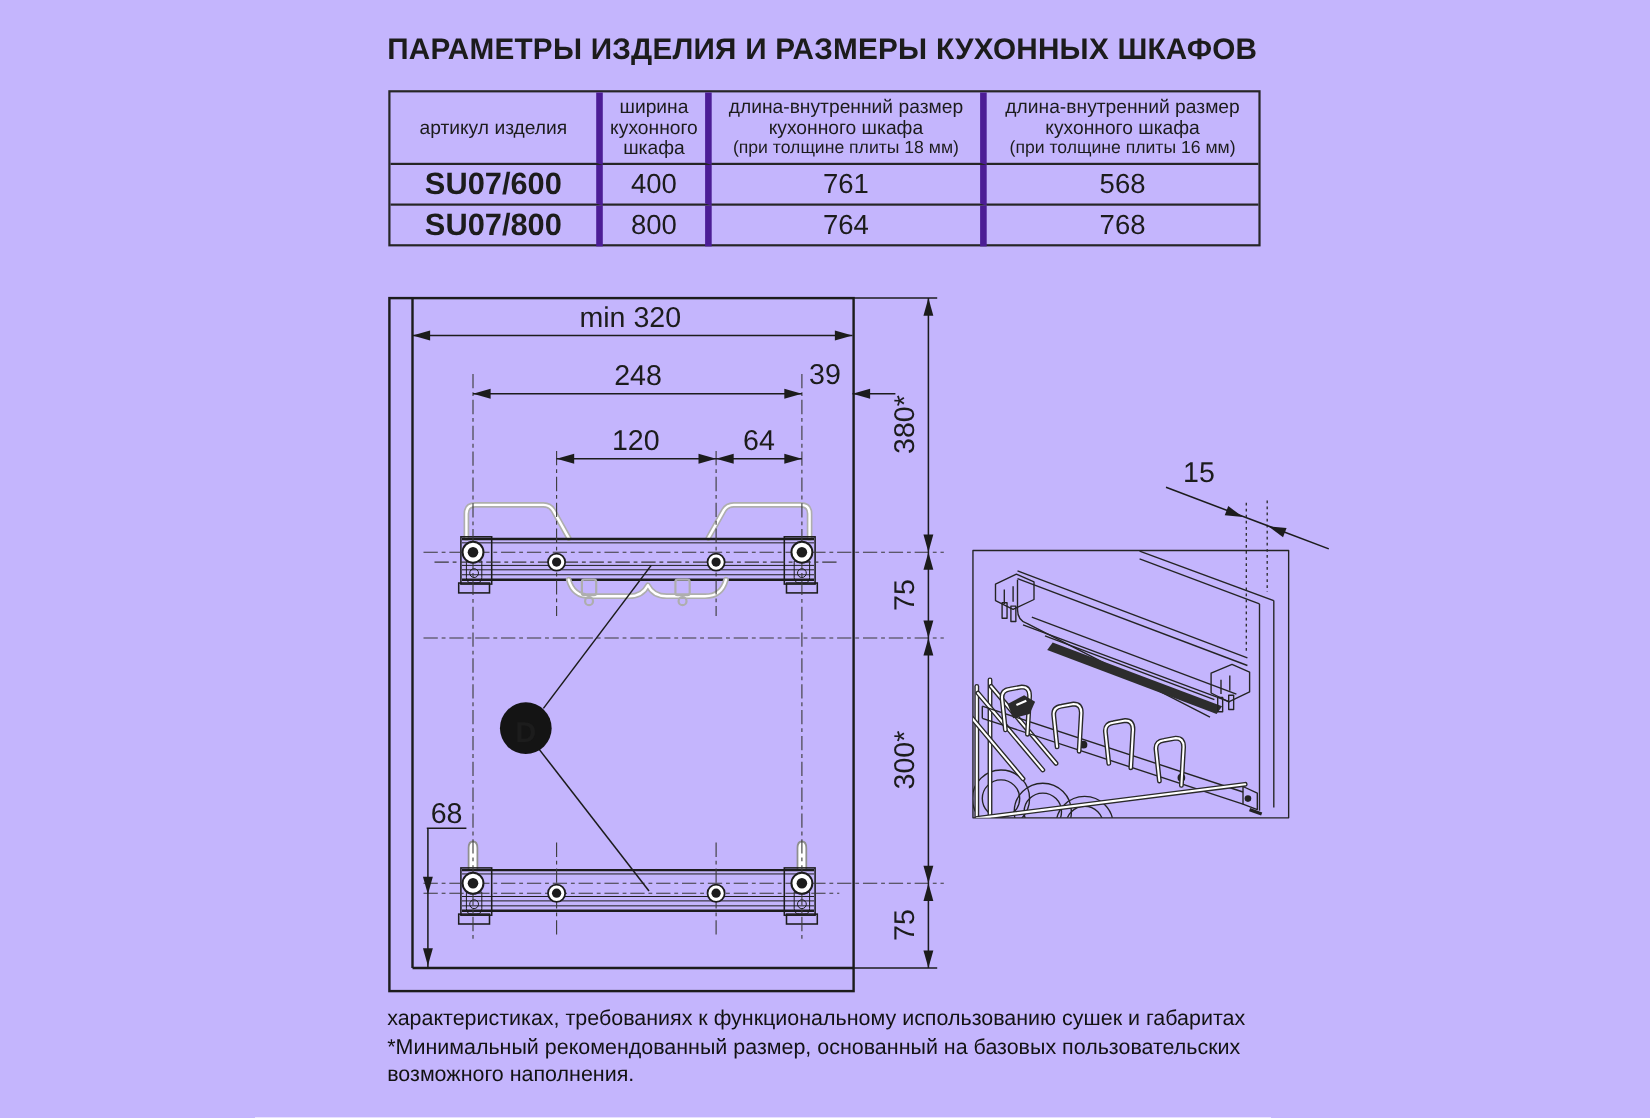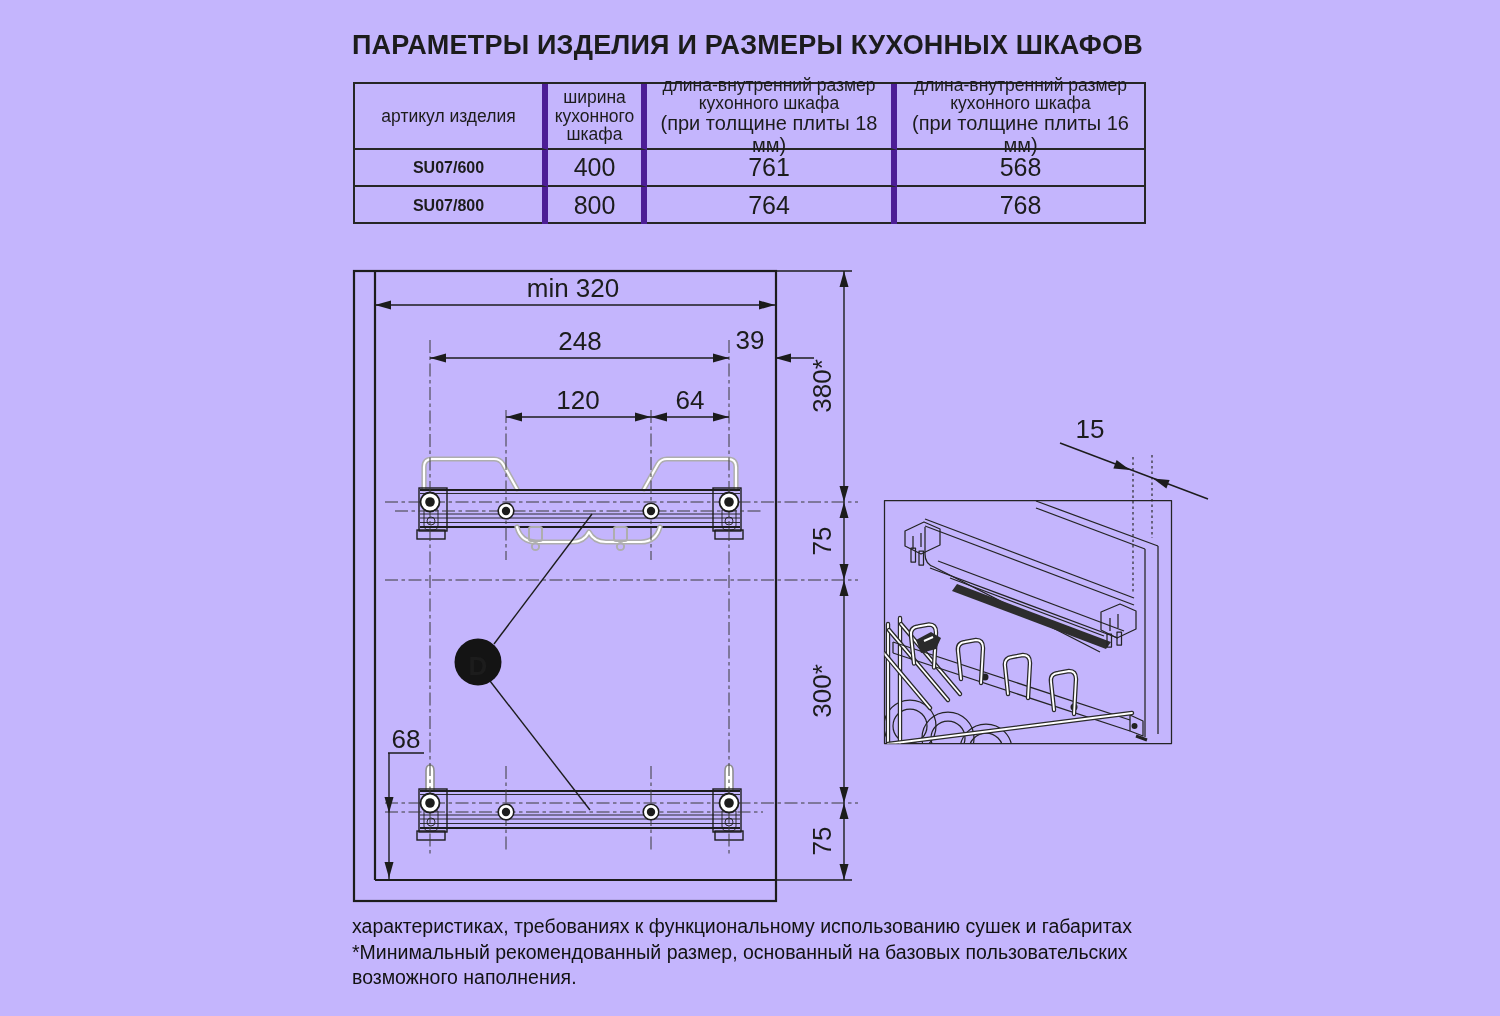--- a/index.html
+++ b/index.html
@@ -9,23 +9,23 @@
   
   #spec-table{position:absolute;left:353px;top:82px;width:793px;height:142px;
               border:2px solid #262626;box-sizing:border-box;display:grid;
               grid-template-columns:193px 99px 250px 247px;grid-template-rows:66px 37px 37px;}
   #spec-table .cell{border-right:6px solid #4c1d95;border-bottom:2px solid #262626;
               display:flex;flex-direction:column;align-items:center;justify-content:center;
               text-align:center;box-sizing:border-box;line-height:1.08;}
   #spec-table .cell.last-col{border-right:none;}
   #spec-table .cell.last-row{border-bottom:none;}
   .hdr{font-size:17.5px;}
-  .hdr .note{font-size:20px;margin-top:0;}
+  .hdr .note{font-size:16px;margin-top:0;}
   .val{font-size:25px;}
-  .article{font-size:16px;font-weight:bold;}
+  .article{font-size:28px;font-weight:bold;}
   
   svg{position:absolute;left:0;top:0;}
   svg text{font-family:"Liberation Sans", sans-serif;fill:#1c1c1c;font-size:26px;}
   .ink{stroke:#1c1c1c;fill:none;}
   .thick{stroke-width:2.2;}
   .mid{stroke-width:1.4;}
   .thin{stroke-width:0.9;}
   .cl{stroke:#3a3a3a;stroke-width:1;fill:none;stroke-dasharray:13 3.5 3.5 3.5;}
   .arr{fill:#1c1c1c;stroke:none;}
   .wireA{stroke:#aeaeae;stroke-width:5.2;fill:none;stroke-linecap:round;stroke-linejoin:round;}

